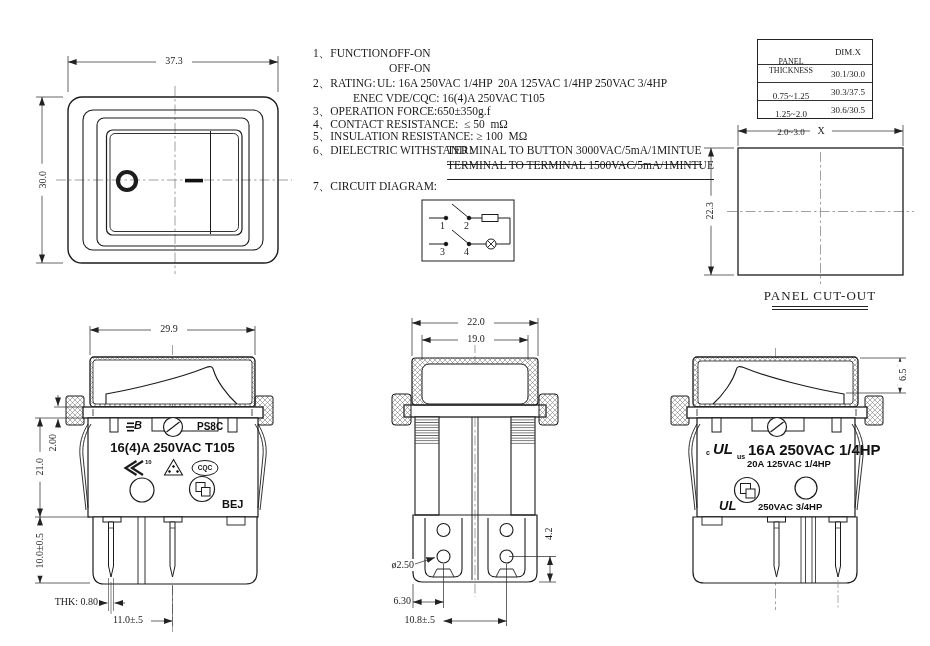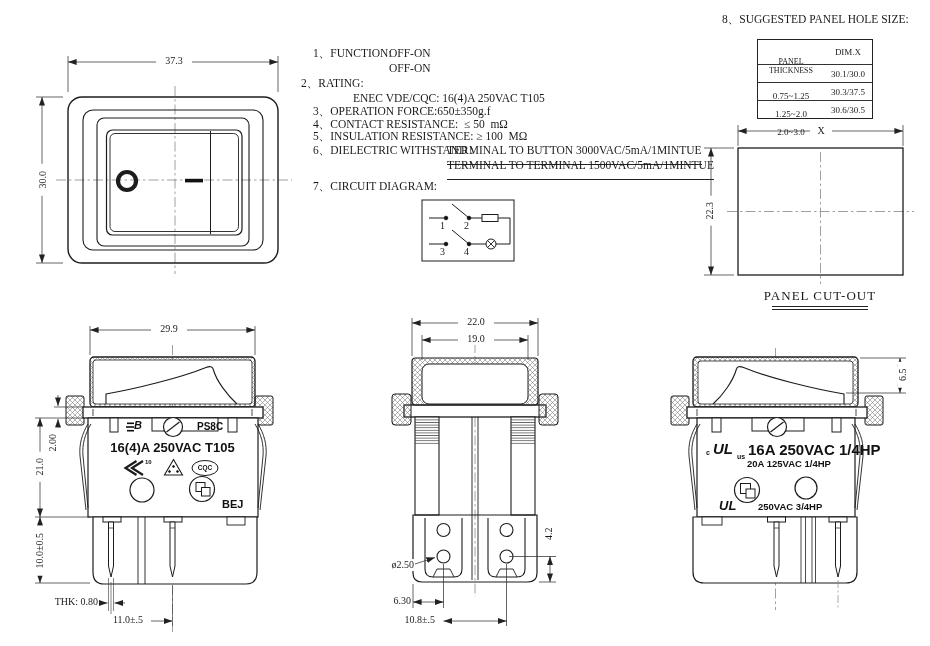--- a/index.html
+++ b/index.html
@@ -249,36 +249,36 @@
     <g stroke="#333" stroke-width="0.75">
       <path d="M860,358 L906,358 M846,393 L906,393"></path>
       <line x1="900" y1="358" x2="900" y2="393" marker-start="url(#arr)" marker-end="url(#arr)"></line>
     </g>
   </g>
 </svg>
 
 <div class="t spec" style="left:313px;top:47px">1、FUNCTION:</div>
 <div class="t spec" style="left:389px;top:47px">OFF-ON</div>
 <div class="t spec" style="left:389px;top:62px">OFF-ON</div>
-<div class="t spec" style="left:301px;top:77px">2、RATING:</div>
+<div class="t spec" style="left:313px;top:77px">2、RATING:</div>
+<div class="t spec" style="left:377px;top:77px">UL: 16A 250VAC 1/4HP  20A 125VAC 1/4HP 250VAC 3/4HP</div>
 <div class="t spec" style="left:353px;top:92px">ENEC VDE/CQC: 16(4)A 250VAC T105</div>
 <div class="t spec" style="left:313px;top:105px">3、OPERATION FORCE:650±350g.f</div>
 <div class="t spec" style="left:313px;top:118px">4、CONTACT RESISTANCE:  ≤ 50  mΩ</div>
 <div class="t spec" style="left:313px;top:130px">5、INSULATION RESISTANCE: ≥ 100  MΩ</div>
 <div class="t spec" style="left:313px;top:144px">6、DIELECTRIC WITHSTAND :</div>
 <div class="t spec uline" style="left:447px;top:144px">TERMINAL TO BUTTON 3000VAC/5mA/1MINTUE</div>
 <div class="t spec uline" style="left:447px;top:159px">TERMINAL TO TERMINAL 1500VAC/5mA/1MINTUE</div>
 <div class="t spec" style="left:313px;top:180px">7、CIRCUIT DIAGRAM:</div>
 
 <div class="t" style="left:440px;top:220px;font-size:10px">1</div>
 <div class="t" style="left:464px;top:220px;font-size:10px">2</div>
 <div class="t" style="left:440px;top:246px;font-size:10px">3</div>
 <div class="t" style="left:464px;top:246px;font-size:10px">4</div>
 
-<div class="t spec" style="left:722px;top:13px">8、SUGGESTED PANEL HOLE SIZE:</div>
 <div id="ph-table">
   <div class="row hrow">
     <div class="c1 hdr">
       <span>PANEL</span>
       <span>THICKNESS</span>
     </div>
     <div class="c2">DIM.X</div>
   </div>
   <div class="row drow">
     <div class="c1">0.75~1.25</div>

